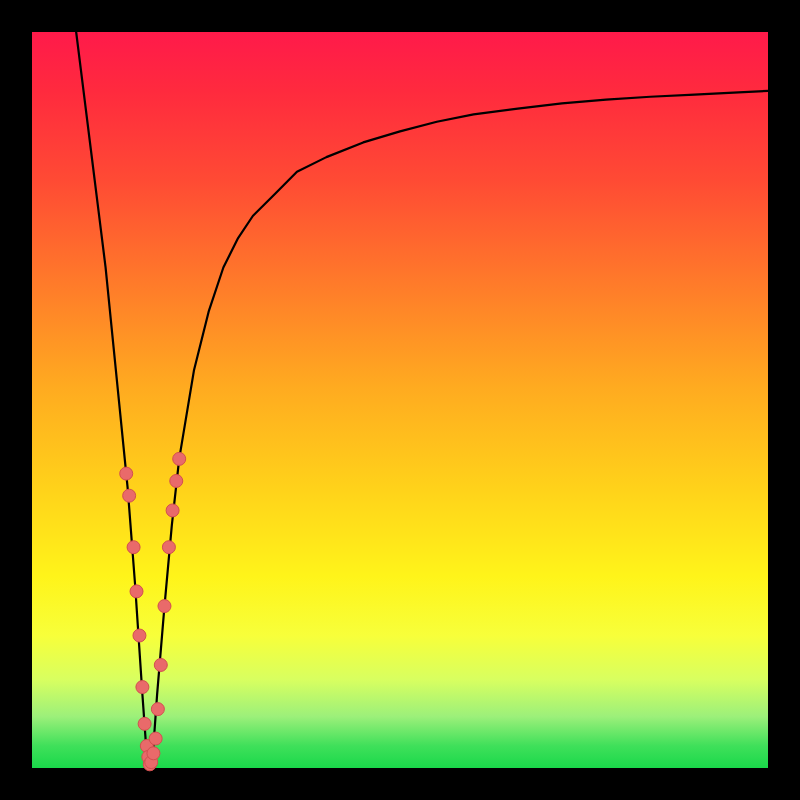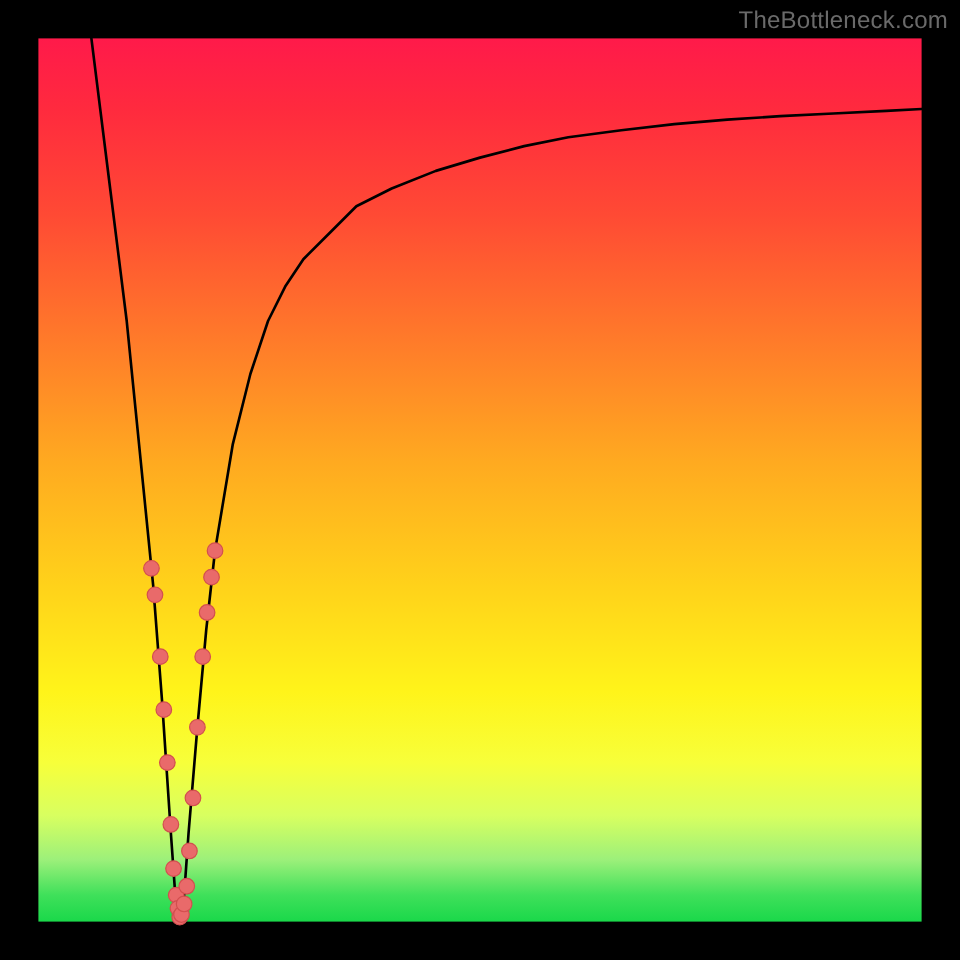--- a/index.html
+++ b/index.html
@@ -57,21 +57,20 @@
     top: 0;
     width: 736px;
     height: 736px;
     overflow: visible;
   }
 </style>
 </head>
 <body>
 
 <div class="frame">
-  <div class="watermark">TheBottleneck.com</div>
   <div class="plot">
     <svg class="overlay" viewBox="0 0 736 736" preserveAspectRatio="none">
       <path id="curve-path" fill="none" stroke-width="2.2" stroke-linejoin="round" stroke-linecap="round" d="M44.16 0.00 L51.52 58.88 L58.88 117.76 L66.24 176.64 L73.60 235.52 L80.96 309.12 L88.32 382.72 L95.68 456.32 L103.04 552.00 L110.40 662.40 L114.08 713.92 L117.76 736.00 L121.44 713.92 L125.12 662.40 L132.48 574.08 L139.84 493.12 L147.20 426.88 L161.92 338.56 L176.64 279.68 L191.36 235.52 L206.08 206.08 L220.80 184.00 L242.88 161.92 L264.96 139.84 L294.40 125.12 L331.20 110.40 L368.00 99.36 L404.80 89.79 L441.60 82.43 L485.76 76.54 L529.92 71.39 L574.08 67.71 L618.24 64.77 L662.40 62.56 L706.56 60.35 L736.00 58.88" stroke="#000000"></path>
       <g id="points-group">
           <circle cx="94.21" cy="441.60" r="6.5" fill="#e96a6a" stroke="#d24f4f" stroke-width="1"></circle>
           <circle cx="97.15" cy="463.68" r="6.5" fill="#e96a6a" stroke="#d24f4f" stroke-width="1"></circle>
           <circle cx="101.57" cy="515.20" r="6.5" fill="#e96a6a" stroke="#d24f4f" stroke-width="1"></circle>
           <circle cx="104.51" cy="559.36" r="6.5" fill="#e96a6a" stroke="#d24f4f" stroke-width="1"></circle>
           <circle cx="107.46" cy="603.52" r="6.5" fill="#e96a6a" stroke="#d24f4f" stroke-width="1"></circle>
           <circle cx="110.40" cy="655.04" r="6.5" fill="#e96a6a" stroke="#d24f4f" stroke-width="1"></circle>

